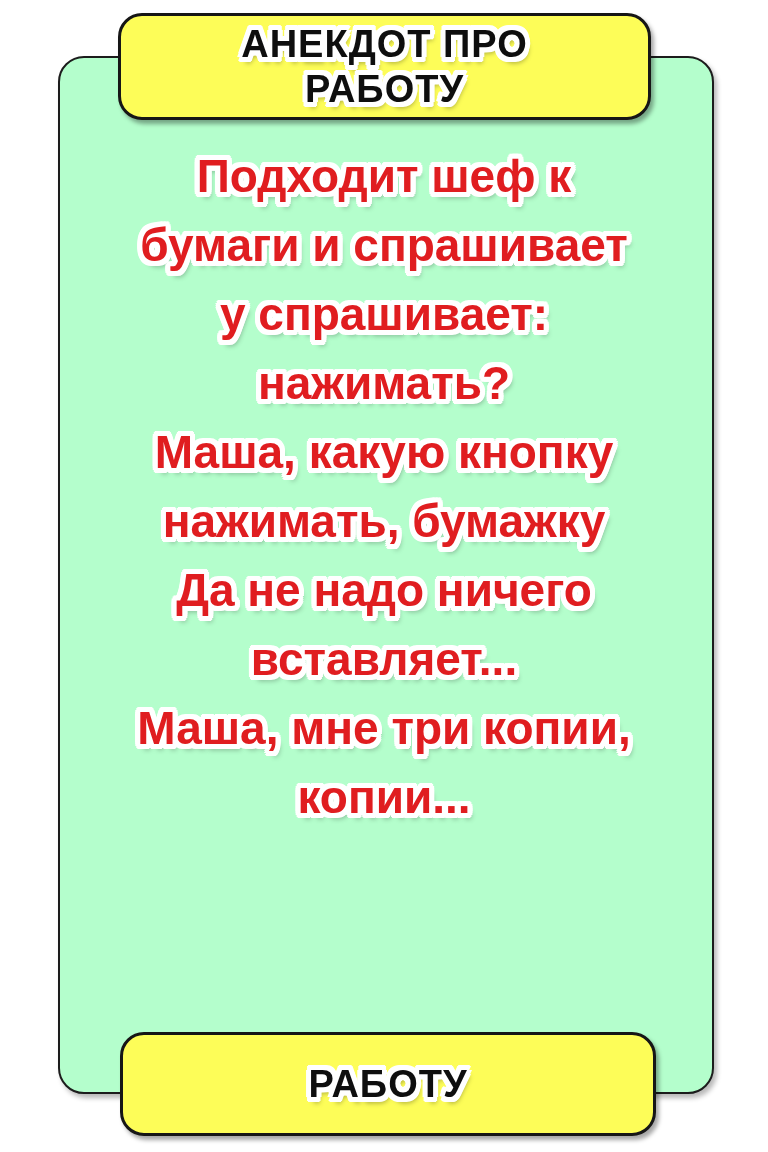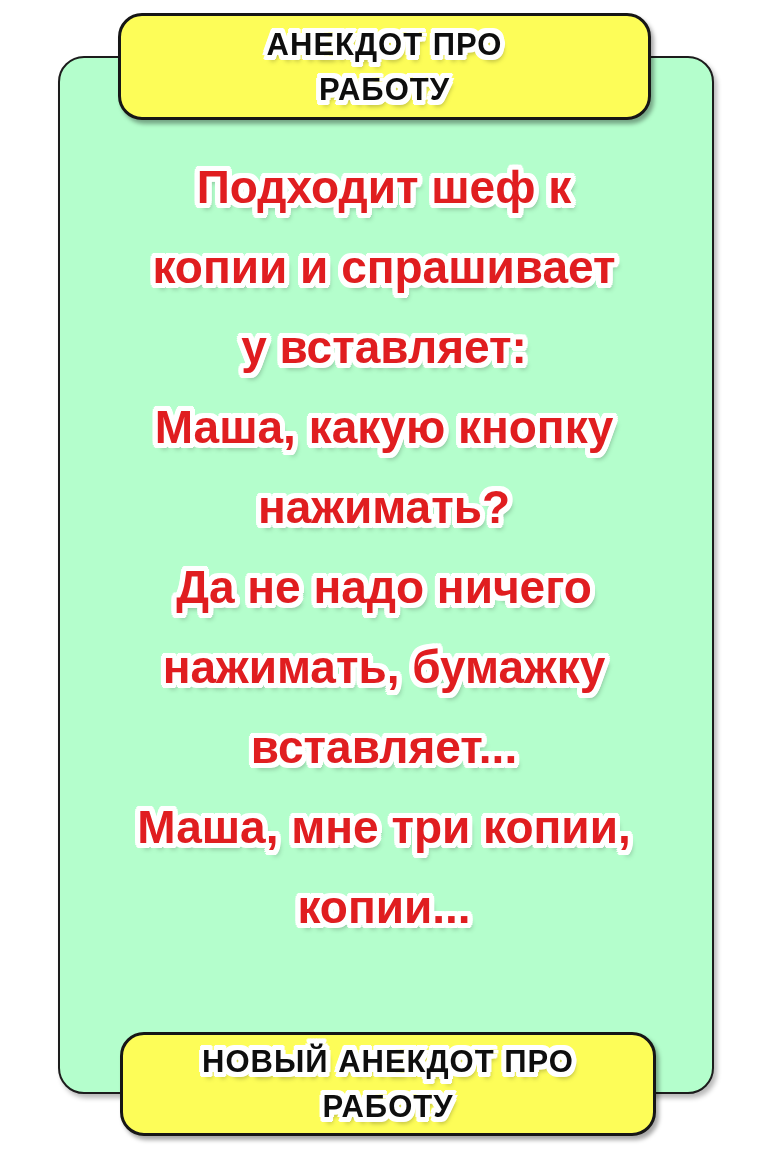--- a/index.html
+++ b/index.html
@@ -45,21 +45,21 @@
     width: 527px;
     height: 101px;
   }
   .banner-bottom {
     left: 120px;
     top: 1032px;
     width: 530px;
     height: 98px;
   }
   .banner-line {
-    font-size: 31px;
+    font-size: 38px;
     font-weight: bold;
     line-height: 45px;
     letter-spacing: 1px;
     color: #0e0e0e;
     white-space: nowrap;
     text-shadow:
       -4px -4px 0 #ffffff,  4px -4px 0 #ffffff,
       -4px  4px 0 #ffffff,  4px  4px 0 #ffffff,
       -5px  0   0 #ffffff,  5px  0   0 #ffffff,
        0   -5px 0 #ffffff,  0    5px 0 #ffffff,
@@ -69,21 +69,21 @@
   }
   .joke {
     position: absolute;
     left: 48px;
     top: 140px;
     width: 672px;
     text-align: center;
     z-index: 2;
   }
   .joke-line {
-    margin: 15px;
+    margin: 4px;
     font-size: 46px;
     font-weight: bold;
     line-height: 65px;
     color: #e01d20;
     white-space: nowrap;
     text-shadow:
       -4px -4px 0 #ffffff,  4px -4px 0 #ffffff,
       -4px  4px 0 #ffffff,  4px  4px 0 #ffffff,
       -5px  0   0 #ffffff,  5px  0   0 #ffffff,
        0   -5px 0 #ffffff,  0    5px 0 #ffffff,
@@ -101,29 +101,28 @@
 
   <div class="card"></div>
 
   <div class="banner banner-top">
     <div class="banner-line">АНЕКДОТ ПРО</div>
     <div class="banner-line">РАБОТУ</div>
   </div>
 
   <div class="joke">
     <p class="joke-line">Подходит шеф к</p>
-    <p class="joke-line">копии и спрашивает</p>
-    <p class="joke-line">у вставляет:</p>
+    <p class="joke-line">бумаги и спрашивает</p>
+    <p class="joke-line">у спрашивает:</p>
+    <p class="joke-line">нажимать?</p>
     <p class="joke-line">Маша, какую кнопку</p>
-    <p class="joke-line">нажимать?</p>
+    <p class="joke-line">нажимать, бумажку</p>
     <p class="joke-line">Да не надо ничего</p>
-    <p class="joke-line">нажимать, бумажку</p>
     <p class="joke-line">вставляет...</p>
     <p class="joke-line">Маша, мне три копии,</p>
     <p class="joke-line">копии...</p>
   </div>
 
   <div class="banner banner-bottom">
-    <div class="banner-line">НОВЫЙ АНЕКДОТ ПРО</div>
     <div class="banner-line">РАБОТУ</div>
   </div>
 
 </div>
 
 </body></html>

